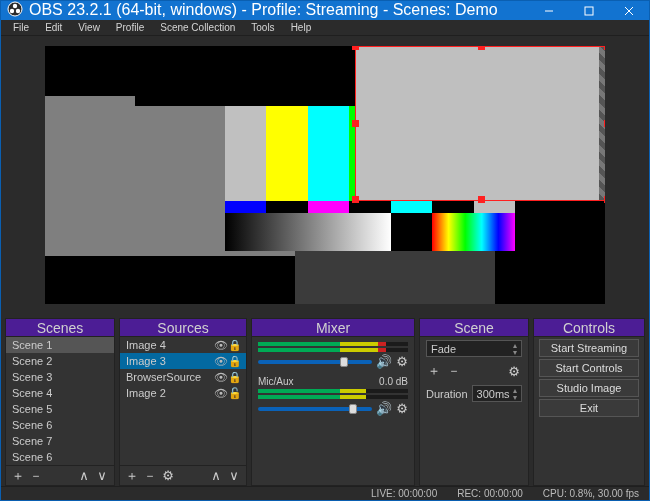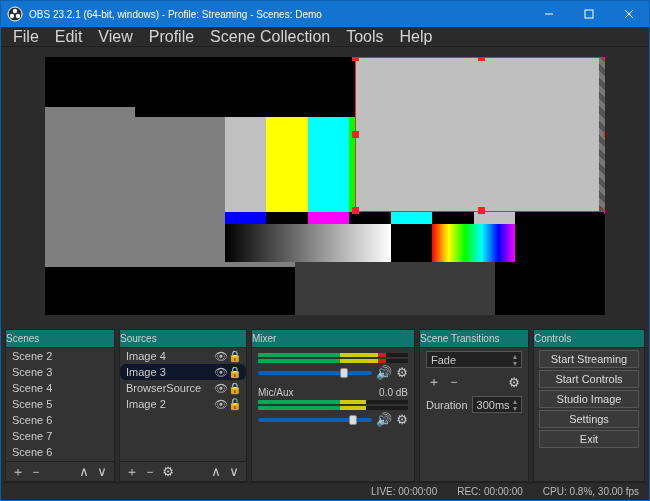--- a/index.html
+++ b/index.html
@@ -1,33 +1,33 @@
 <!DOCTYPE html>
 <html><head>
 <meta charset="utf-8">
 <style>
   * { box-sizing: border-box; margin: 0; padding: 0; font-family: "Segoe UI", Tahoma, sans-serif; }
   body { background: #1e1e1e; width: 650px; height: 501px; overflow: hidden; }
   .window { width: 650px; height: 501px; border: 1px solid #0a5fb1; background: #2b2b2b; display: flex; flex-direction: column; }
-  .titlebar { height: 26px; background: #1273d0; display: flex; align-items: center; color: #fff; font-size: 10px; }
+  .titlebar { height: 26px; background: #1273d0; display: flex; color: #fff; font-size: 16px; }
   .titlebar .icon { width: 16px; height: 16px; margin: 0 6px; position: relative; }
   .titlebar .icon svg { width: 16px; height: 16px; }
   .titlebar .title { flex: 1; }
   .win-btns { display: flex; height: 100%; }
   .win-btn { width: 40px; height: 100%; display: flex; align-items: center; justify-content: center; color: #fff; font-size: 11px; }
   .menubar { height: 20px; background: #2b2b2b; display: flex; align-items: center; padding: 0 4px; border-bottom: 1px solid #1f1f1f; }
-  .menubar .mi { color: #d5d5d5; font-size: 16px; padding: 2px 8px; cursor: default; }
+  .menubar .mi { color: #d5d5d5; font-size: 10px; padding: 2px 8px; cursor: default; }
   .preview { flex: 0 0 278px; background: #2b2b2b; display: flex; align-items: center; justify-content: center; position: relative; }
   .canvas { background: #000; width: 560px; height: 258px; position: relative; overflow: hidden; }
   .blk { position: absolute; }
   .handles { position: absolute; border: 1px solid #ff2020; pointer-events: none; }
   .hndl { position: absolute; width: 7px; height: 7px; background: #ff2020; margin: -4px; }
   .panels { flex: 1; display: flex; gap: 4px; padding: 4px 4px 0 4px; background: #2b2b2b; }
   .panel { background: #333; border: 1px solid #222; display: flex; flex-direction: column; min-width: 0; }
-  .phdr { height: 18px; background: #0f766e; border-bottom: 1px solid #222; color: #d0d0d0; font-size: 10px; line-height: 18px; }
+  .phdr { height: 18px; background: #4c1d95; border-bottom: 1px solid #222; text-align: center; color: #d0d0d0; font-size: 14px; line-height: 18px; }
   .pbody { flex: 1; overflow: hidden; font-size: 11px; color: #ccc; }
   .pfoot { height: 20px; border-top: 1px solid #222; display: flex; align-items: center; gap: 2px; padding: 0 4px; }
   .tbtn { color: #ccc; font-size: 13px; width: 16px; height: 16px; display: inline-flex; align-items: center; justify-content: center; cursor: default; }
   .list { list-style: none; }
   .list li { padding: 1px 6px; line-height: 14px; }
   .list li.sel { background: #555; }
   .src-row { display: flex; align-items: flex-end; padding: 1px 4px; line-height: 14px; }
   .src-row .nm { flex: 1; padding-left: 2px; }
   .src-row .eye, .src-row .lock { width: 14px; text-align: center; font-size: 11px; color: #bbb; }
   .mixer-ch { padding: 3px 6px 4px 6px; }
@@ -140,20 +140,21 @@
       </div>
     </div>
   </div>
 
   <div class="panels">
 
     <div class="panel p-scenes">
       <div class="phdr">Scenes</div>
       <div class="pbody">
           <ul class="list">
+            <li class="sel">Scene 1</li>
             <li>Scene 2</li>
             <li>Scene 3</li>
             <li>Scene 4</li>
             <li>Scene 5</li>
             <li>Scene 6</li>
             <li>Scene 7</li>
             <li>Scene 6</li>
           </ul>
         </div>
       <div class="pfoot">
@@ -166,21 +167,21 @@
     </div>
 
     <div class="panel p-sources">
       <div class="phdr">Sources</div>
       <div class="pbody">
           <div class="src-row">
             <span class="nm">Image 4</span>
             <span class="eye">👁</span>
             <span class="lock">🔒</span>
           </div>
-          <div class="src-row" style="background: #0f172a; border-radius: 6px;">
+          <div class="src-row" style="background: #0369a1;">
             <span class="nm">Image 3</span>
             <span class="eye">👁</span>
             <span class="lock">🔒</span>
           </div>
           <div class="src-row">
             <span class="nm">BrowserSource</span>
             <span class="eye">👁</span>
             <span class="lock">🔒</span>
           </div>
           <div class="src-row">
@@ -261,21 +262,20 @@
         </div>
       </div>
     </div>
 
     <div class="panel p-ctrl">
       <div class="phdr">Controls</div>
       <div class="pbody">
         <div class="ctrl-btn">Start Streaming</div>
         <div class="ctrl-btn">Start Controls</div>
         <div class="ctrl-btn">Studio Image</div>
-        <div class="ctrl-btn">Settings</div>
         <div class="ctrl-btn">Exit</div>
       </div>
     </div>
   </div>
 
   <div class="statusbar">
     <span class="sp"></span>
     <span>LIVE: 00:00:00</span>
     <span>REC: 00:00:00</span>
     <span>CPU: 0.8%, 30.00 fps</span>

